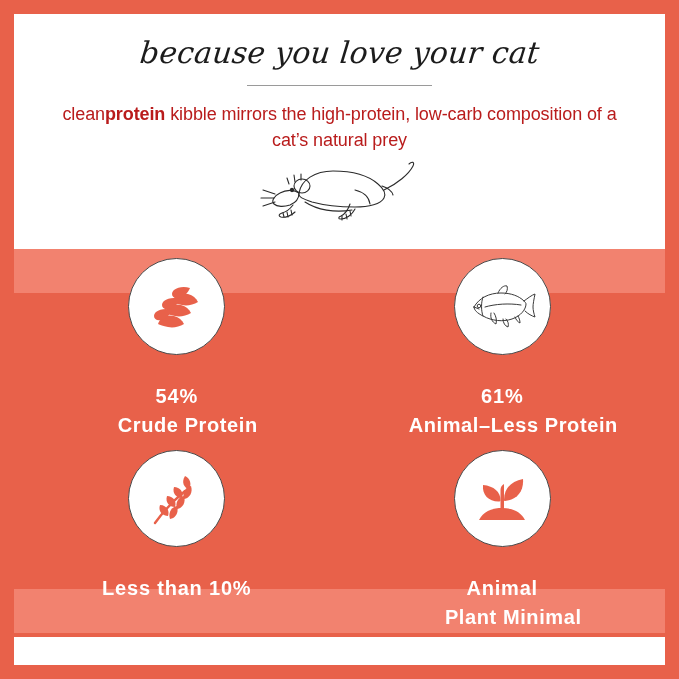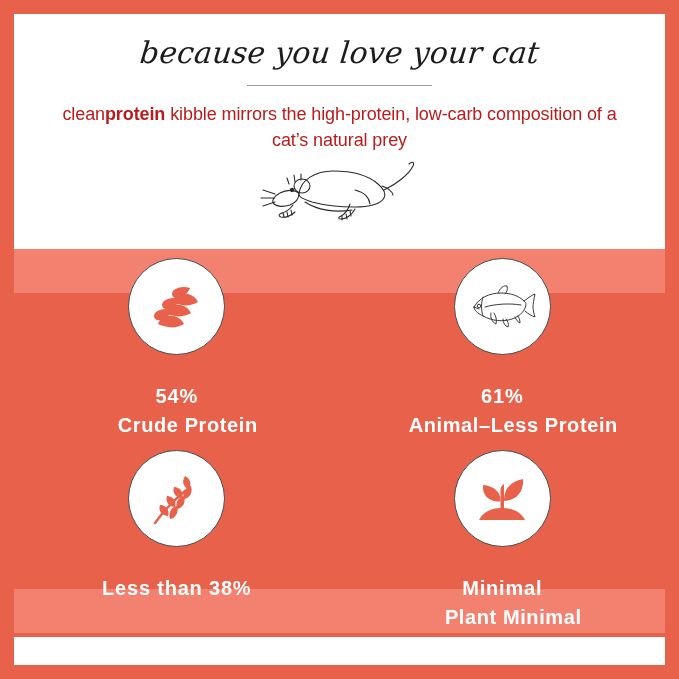--- a/index.html
+++ b/index.html
@@ -266,36 +266,36 @@
             <path d="M27 18 C33 18 37 23 35 29 C29 29 25 24 27 18 Z"></path>
             <path d="M20 27 C26 27 30 32 28 38 C22 38 18 33 20 27 Z"></path>
             <path d="M13 36 C19 36 23 41 21 47 C15 47 11 42 13 36 Z"></path>
 
             <path d="M44 17 C46 23 43 29 37 30 C35 24 38 18 44 17 Z"></path>
             <path d="M37 27 C39 33 36 39 30 40 C28 34 31 28 37 27 Z"></path>
             <path d="M30 37 C32 43 29 49 23 50 C21 44 24 38 30 37 Z"></path>
           </g>
         </svg>
       </div>
-      <div class="stat-value">Less than 38%</div>
+      <div class="stat-value">Less than 10%</div>
     </div>
 
     <div class="stat">
       <div class="icon-circle">
         <svg width="62" height="58" viewBox="0 0 62 58">
           <g fill="#e8614a">
 
             <path d="M29.5 44 L29.5 20 C29.5 17 31 15 33 14 L33 44 Z"></path>
 
             <path d="M33 30 C33 19 40 11 52 9 C53 21 46 30 34 31 C33.4 31 33 30.7 33 30 Z"></path>
 
             <path d="M29.5 30 C29.5 22 23 16 12 15 C11 25 18 32 28.5 31.5 C29.2 31.4 29.5 31 29.5 30 Z"></path>
 
             <path d="M8 50 C12 42 20 38 31 38 C42 38 50 42 54 50 Z"></path>
           </g>
         </svg>
       </div>
-      <div class="stat-value">Minimal</div>
+      <div class="stat-value">Animal</div>
       <div class="stat-label">Plant Minimal</div>
     </div>
 
   </div>
 </div>
 
 </body></html>

